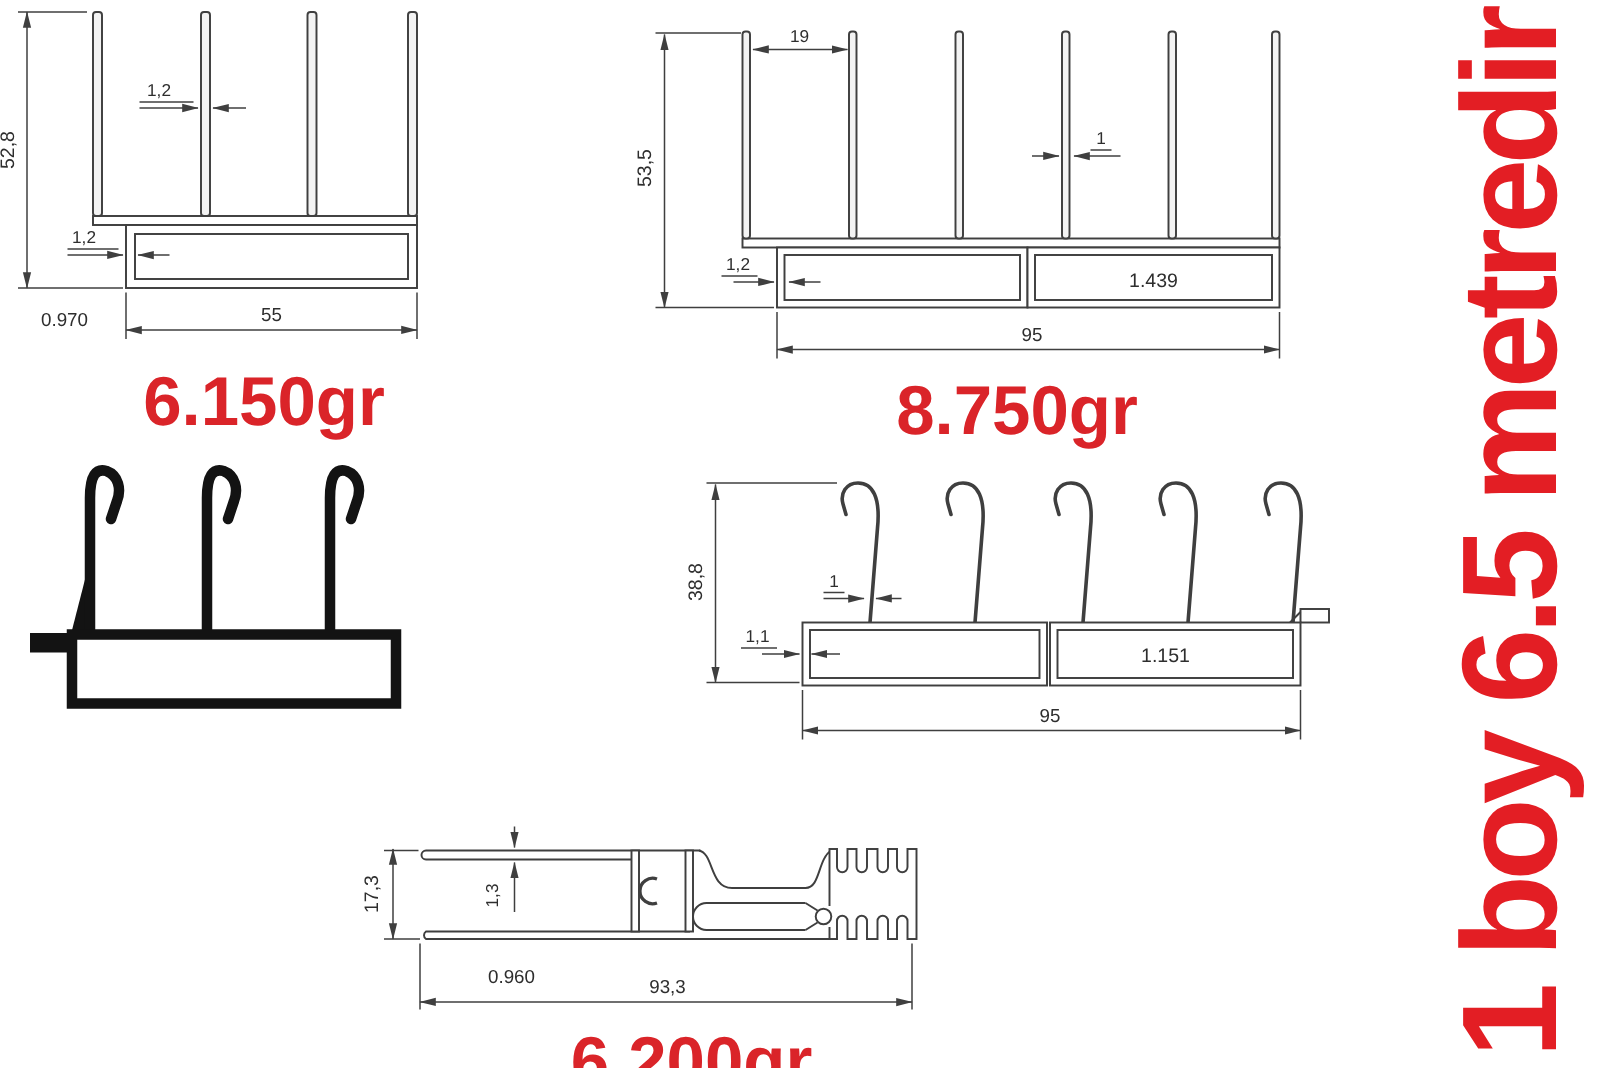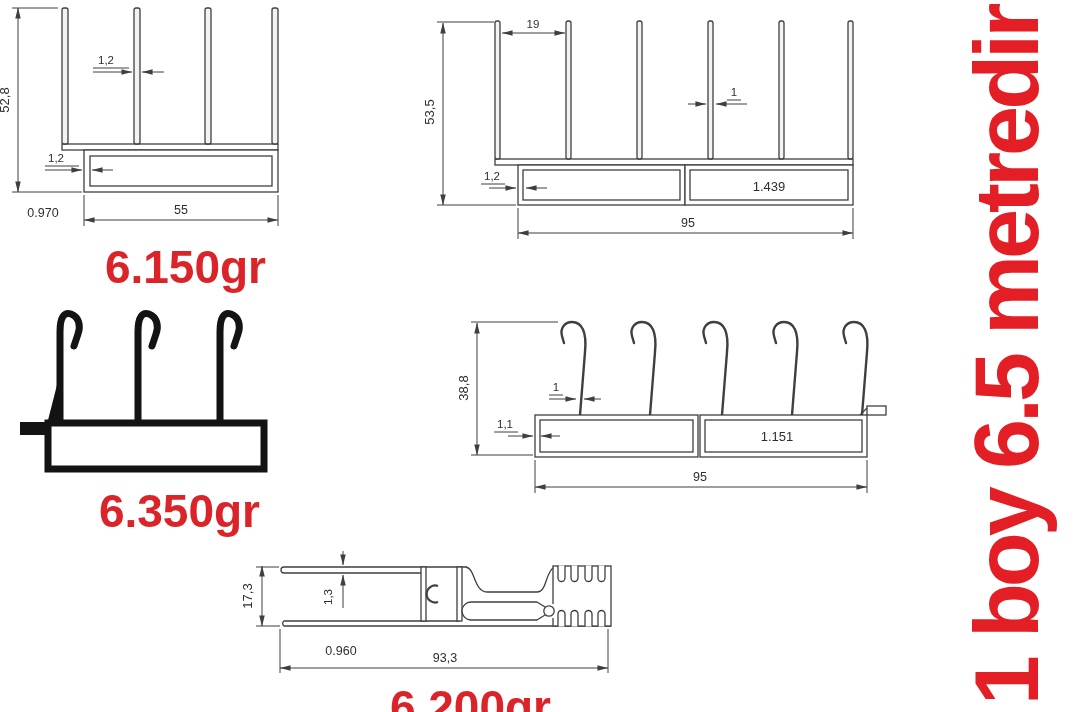--- a/index.html
+++ b/index.html
@@ -8,21 +8,21 @@
     overflow:hidden;font-family:"Liberation Sans",sans-serif;
   }
   #drawings{position:absolute;left:0;top:0;}
   svg text{font-family:"Liberation Sans",sans-serif;fill:#2e2e2e;}
   .dim-t{font-size:11.5px;}
   .dim-m{font-size:12.5px;}
   .dim-r{font-size:13px;}
   .box-t{font-size:13px;}
   .weight{
     position:absolute;color:#da2429;font-weight:bold;font-size:46px;
-    text-align:right;letter-spacing:0px;line-height:1.0;white-space:nowrap;
+    text-align:center;letter-spacing:0px;line-height:1.0;white-space:nowrap;
   }
   .side-note{
     position:absolute;top:356px;left:1007px;
     transform:translate(-50%,-50%) rotate(-90deg);
     color:#e31e24;font-weight:bold;font-size:90px;letter-spacing:-4px;
     white-space:nowrap;line-height:1;
   }
 </style>
 </head>
 <body>
@@ -193,18 +193,18 @@
     <text class="dim-m" x="341" y="655" text-anchor="middle" stroke="none">0.960</text>
 
     <line x1="280" y1="629" x2="280" y2="673" stroke-width="1"></line>
     <line x1="608" y1="629" x2="608" y2="673" stroke-width="1"></line>
     <line x1="280" y1="668" x2="608" y2="668" stroke-width="1" marker-start="url(#arr)" marker-end="url(#arr)"></line>
     <text class="dim-m" x="445" y="662" text-anchor="middle" stroke="none">93,3</text>
   </g>
 </svg>
 
 <div class="weight" style="left:86px;top:244px;width:180px;">6.150gr</div>
-<div class="weight" style="left:80px;top:488px;width:180px;">6.350gr</div>
+<div class="weight" style="left:588px;top:250px;width:180px;">8.750gr</div>
 <div class="weight" style="left:371px;top:684px;width:180px;">6.200gr</div>
 
 <div class="side-note">1 boy 6.5 metredir</div>
 
 </div>
 
 </body></html>

